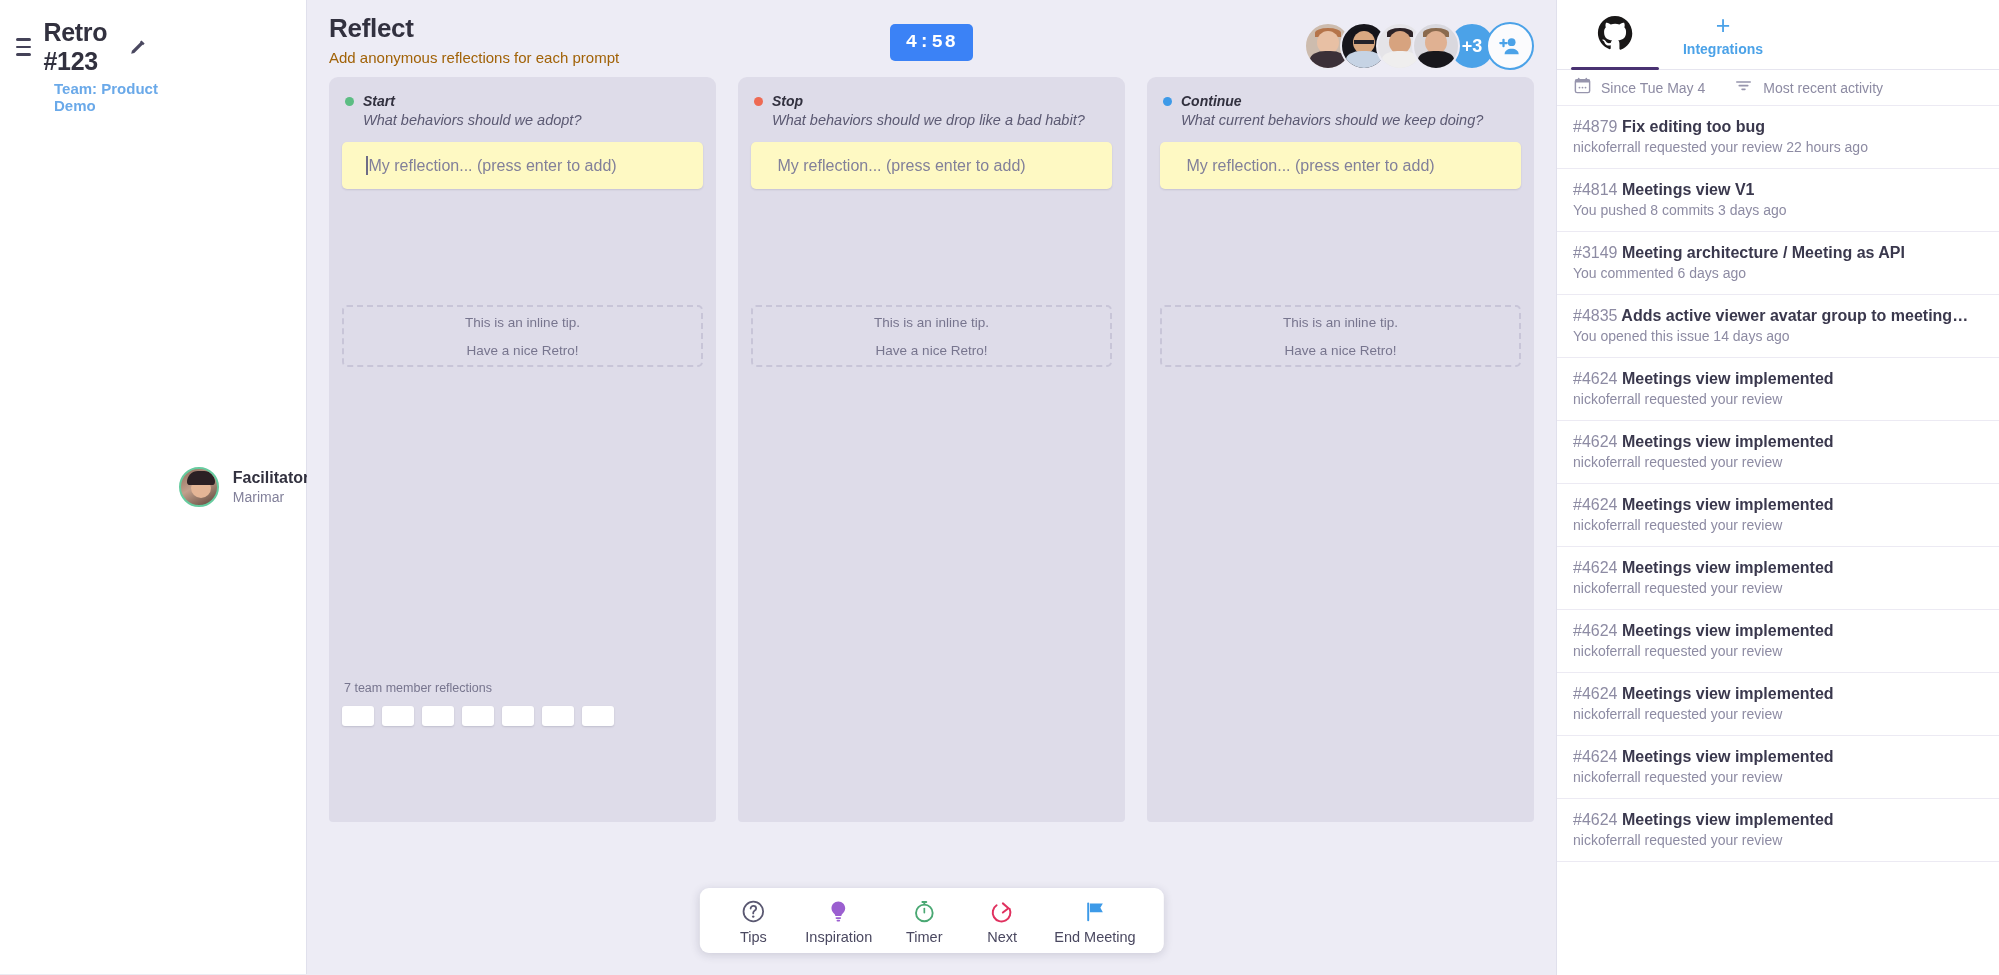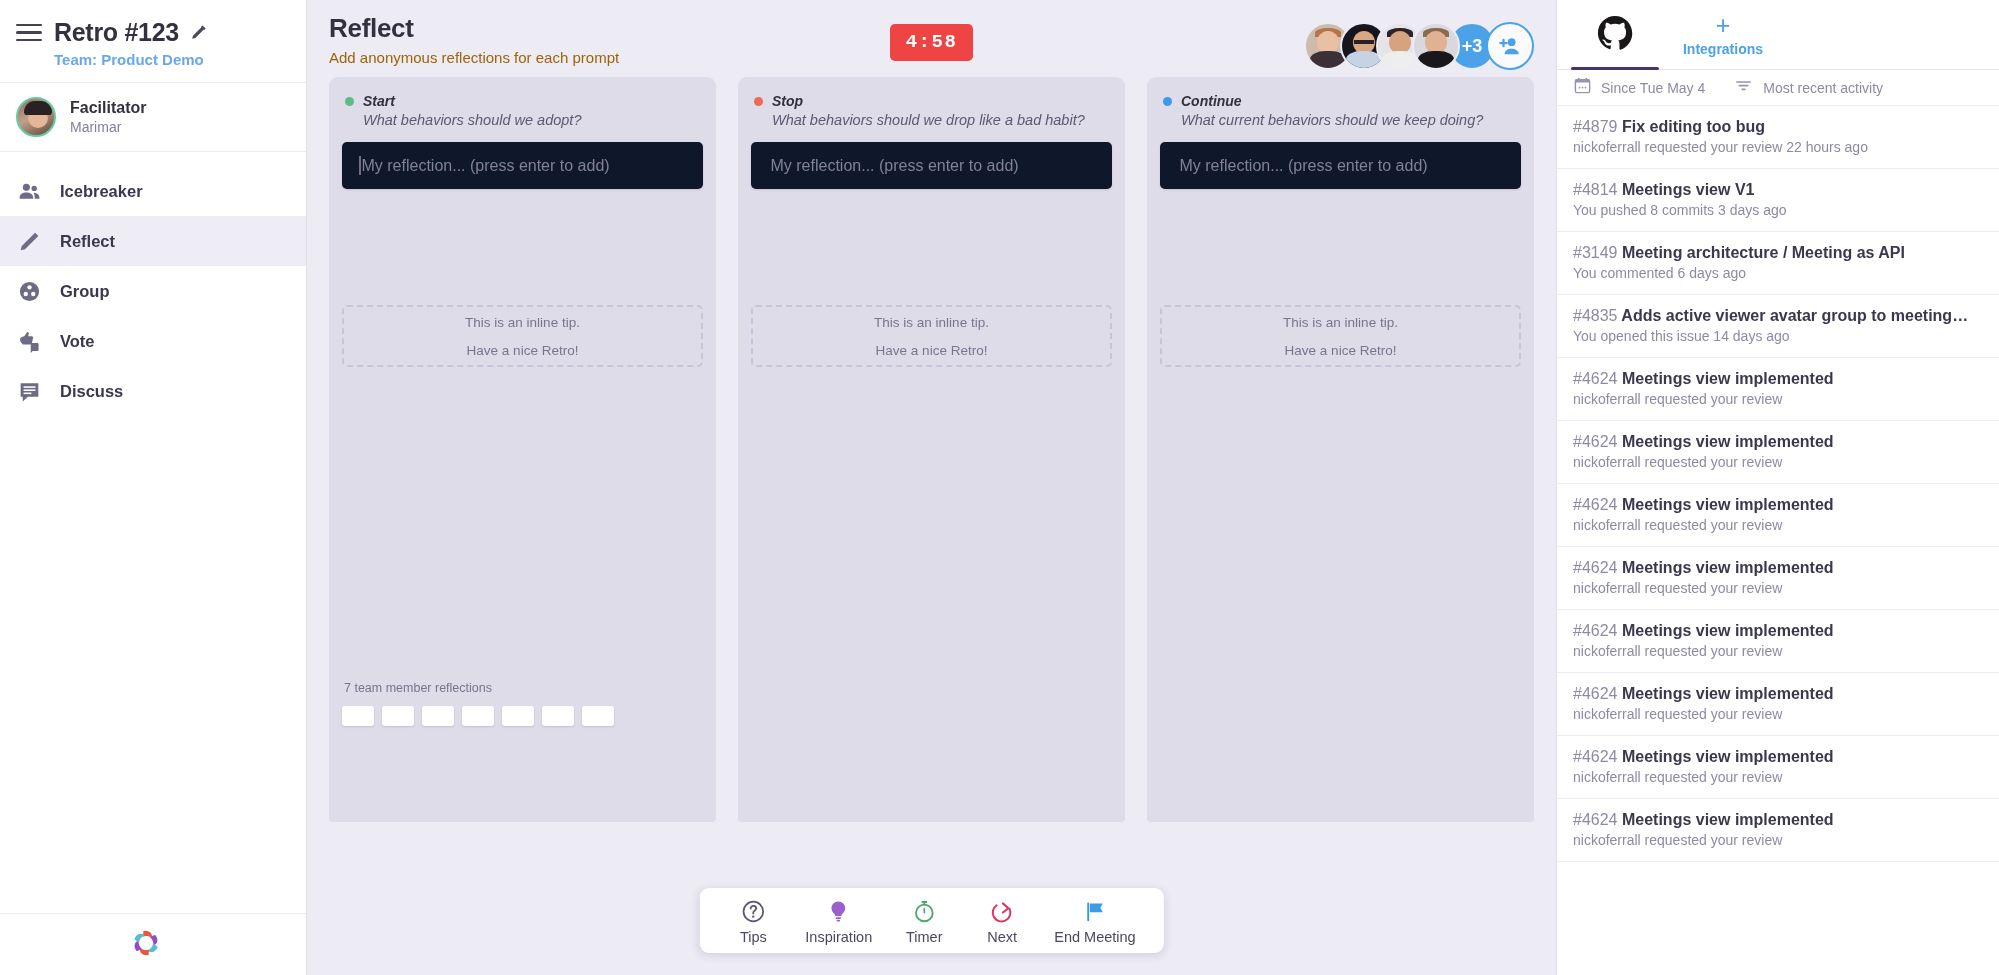--- a/index.html
+++ b/index.html
@@ -8,21 +8,21 @@
     font-family: "Liberation Sans", sans-serif;
     background: #ffffff;
     overflow: hidden;
   }
   .app { display: flex; width: 1999px; height: 975px; }
 
   
   .sidebar {
     width: 307px; height: 975px; background: #fff;
     border-right: 1px solid #e0e0ec;
-    display: flex; flex-direction: column; flex: 0 0 307px;
+    display: flex; flex: 0 0 307px;
   }
   .sb-top { padding: 18px 0 14px 0; border-bottom: 1px solid #ebebf2; }
   .sb-title-row { display: flex; align-items: center; padding: 0 16px; }
   .hamburger { width: 26px; height: 20px; display: flex; flex-direction: column;
     justify-content: center; gap: 5px; cursor: pointer; margin-right: 12px; }
   .hamburger i { display: block; height: 2.5px; background: #444258; border-radius: 2px; }
   .retro-title { font-size: 25px; font-weight: bold; color: #32313f; letter-spacing: -0.3px; }
   .edit-pencil { margin-left: 10px; display: inline-flex; }
   .team-link { font-size: 15px; color: #6aa9e9; font-weight: bold; padding: 4px 0 0 54px; cursor: pointer; }
 
@@ -51,21 +51,21 @@
     align-items: center; padding-left: 128px; }
 
   
   .main { flex: 1; background: #edecf5; position: relative; height: 975px;
     display: flex; flex-direction: column; min-width: 0; }
   .main-header { height: 77px; display: flex; align-items: flex-start;
     padding: 14px 22px 0 22px; flex: 0 0 77px; }
   .mh-left { flex: 1; min-width: 0; }
   .mh-title { font-size: 26px; font-weight: bold; color: #32313f; letter-spacing: -0.3px; line-height: 1.15; }
   .mh-sub { font-size: 15px; color: #a16207; padding-top: 5px; }
-  .timer-badge { background: #ef4444; color: #fff; font-size: 19px; font-weight: bold;
+  .timer-badge { background: #3b82f6; color: #fff; font-size: 19px; font-weight: bold;
     border-radius: 5px; padding: 7px 16px 8px 16px; letter-spacing: 1.5px;
     font-family: "Liberation Mono", monospace; margin-top: 10px; cursor: pointer; }
   .mh-right { flex: 1; display: flex; justify-content: flex-end; align-items: center; padding-top: 8px; }
   .avatars { display: flex; align-items: center; }
   .av { width: 48px; height: 48px; border-radius: 50%; border: 2.5px solid #edecf5;
     margin-left: -12px; overflow: hidden; position: relative; cursor: pointer; }
   .av:first-child { margin-left: 0; }
   .av-face { position: absolute; inset: 0; }
   .av-face .head { position:absolute; left:25%; top:16%; width:50%; height:52%;
     border-radius:50%; }
@@ -89,23 +89,23 @@
   
   .board { flex: 1; display: flex; gap: 22px; padding: 0 22px; align-items: flex-start;
     min-height: 0; }
   .col { flex: 1 1 0; background: #dedce9; border-radius: 9px 9px 4px 4px;
     height: 745px; padding: 16px 13px 0 13px; display: flex; flex-direction: column;
     min-width: 0; position: relative; }
   .col-head-row { display: flex; align-items: center; gap: 9px; padding-left: 3px; }
   .col-dot { width: 9px; height: 9px; border-radius: 50%; flex: 0 0 9px; }
   .col-title { font-size: 14px; font-weight: bold; font-style: italic; color: #32313f; }
   .col-sub { font-size: 14.5px; font-style: italic; color: #5b5972; padding: 3px 0 0 21px; }
-  .reflect-input { margin-top: 14px; height: 47px; background: #0f172a; border-radius: 5px;
+  .reflect-input { margin-top: 14px; height: 47px; background: #fef9c3; border-radius: 5px;
     box-shadow: 0 1px 2px rgba(40,37,70,.14); display: flex; align-items: center;
-    padding: 0 17px; cursor: text; }
+    padding: 0 24px; cursor: text; }
   .reflect-input .caret { width: 1.5px; height: 19px; background: #6e6c86; margin-right: 1px; opacity: 0; }
   .col.first .reflect-input .caret { opacity: 1; }
   .reflect-ph { font-size: 16px; color: #82809a; }
   .tip-box { margin-top: 116px; border: 2px dashed #c8c5d8; border-radius: 5px;
     height: 62px; display: flex; flex-direction: column; align-items: center;
     justify-content: center; gap: 13px; }
   .tip-line { font-size: 13.5px; color: #77758e; }
   .refl-count-wrap { margin-top: auto; padding-bottom: 96px; }
   .refl-count { font-size: 12.5px; color: #77758e; padding-left: 2px; }
   .ph-cards { display: flex; gap: 8px; margin-top: 11px; }

